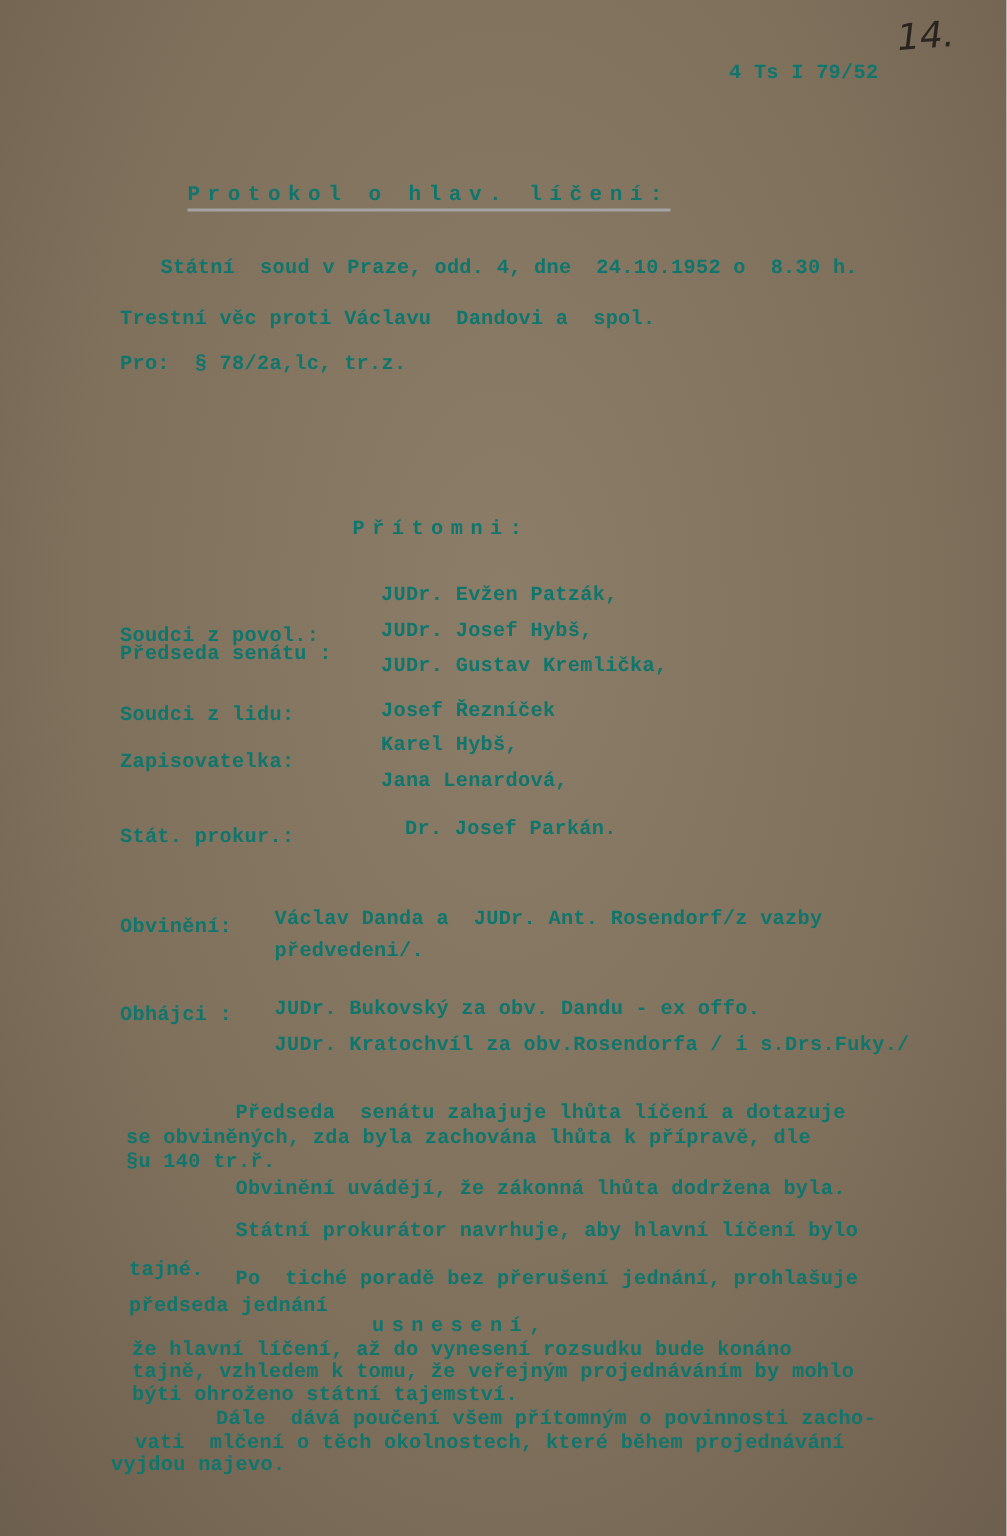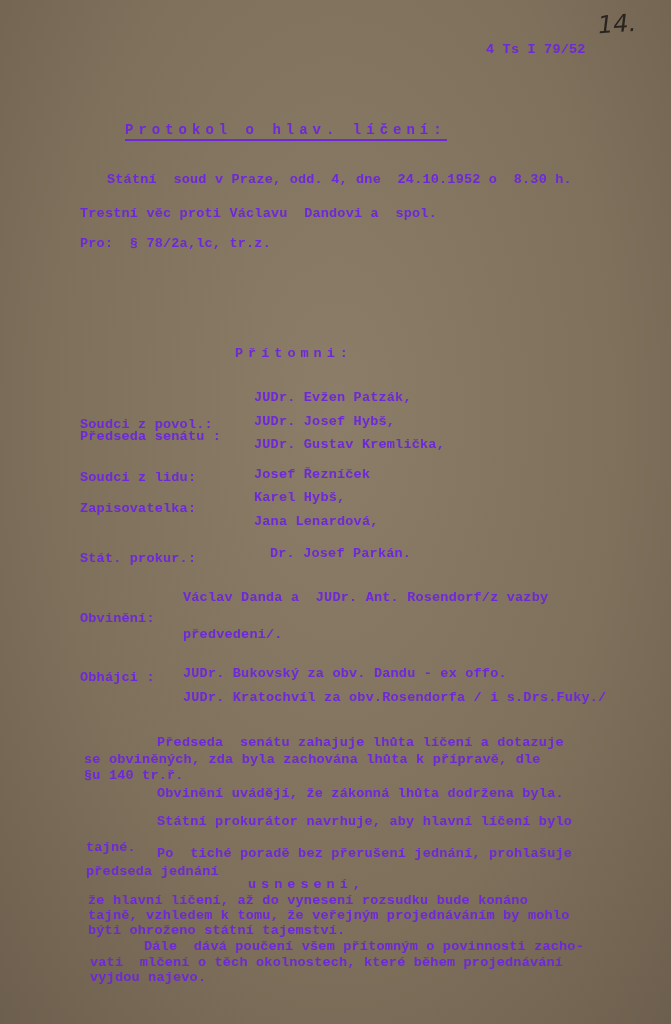--- a/index.html
+++ b/index.html
@@ -3,24 +3,24 @@
 <meta charset="utf-8">
 <style>
   html, body { margin:0; padding:0; }
   body {
     width:671px; height:1024px; overflow:hidden;
     background: radial-gradient(ellipse at 50% 40%, #8c7d68 0%, #7f705c 60%, #6d5f4d 100%);
     font-family: "Liberation Mono", "DejaVu Sans Mono", monospace;
     color:#2e2620;
     position:relative;
   }
-  .t { position:absolute; white-space:pre; font-size:13.5px; font-weight:bold; letter-spacing:0.2px; color:#6d28d9; }
+  .t { position:absolute; white-space:pre; font-size:13.5px; font-weight:bold; letter-spacing:0.2px; color:#0f766e; }
   .hand { position:absolute; left:598px; top:10px; font-family:"DejaVu Sans", sans-serif; font-size:24px; color:#2a2420; transform:rotate(-4deg); font-style:italic; }
   .spaced { letter-spacing:5px; }
-  .underline { border-bottom:2px solid #6d28d9; padding-bottom:1px; }
+  .underline { border-bottom:2px solid #a3a3a3; padding-bottom:1px; }
 </style>
 </head>
 <body>
 
 <div>
   <div class="hand">14.</div>
   <div class="t" style="left:486px; top:42px;">4 Ts I 79/52</div>
 
   <div class="t spaced underline" style="left:125px; top:122px; font-size:14px;">Protokol o hlav. líčení:</div>
 
@@ -41,35 +41,35 @@
   <div class="t" style="left:254px; top:467px;">Josef Řezníček</div>
   <div class="t" style="left:254px; top:490px;">Karel Hybš,</div>
 
   <div class="t" style="left:80px; top:501px;">Zapisovatelka:</div>
   <div class="t" style="left:254px; top:514px;">Jana Lenardová,</div>
 
   <div class="t" style="left:80px; top:551px;">Stát. prokur.:</div>
   <div class="t" style="left:254px; top:546px;margin-left:16px;">Dr. Josef Parkán.</div>
 
   <div class="t" style="left:80px; top:611px;">Obvinění:</div>
-  <div class="t" style="left:183px; top:590px;">Václav Danda a  JUDr. Ant. Rosendorf/z vazby</div>
+  <div class="t" style="left:183px; top:606px;">Václav Danda a  JUDr. Ant. Rosendorf/z vazby</div>
   <div class="t" style="left:183px; top:627px;">předvedeni/.</div>
 
   <div class="t" style="left:80px; top:670px;">Obhájci :</div>
   <div class="t" style="left:183px; top:666px;">JUDr. Bukovský za obv. Dandu - ex offo.</div>
   <div class="t" style="left:183px; top:690px;">JUDr. Kratochvíl za obv.Rosendorfa / i s.Drs.Fuky./</div>
 
   <div class="t" style="left:157px; top:735px;">Předseda  senátu zahajuje lhůta líčení a dotazuje</div>
   <div class="t" style="left:84px; top:752px;">se obviněných, zda byla zachována lhůta k přípravě, dle</div>
   <div class="t" style="left:84px; top:768px;">§u 140 tr.ř.</div>
   <div class="t" style="left:157px; top:786px;">Obvinění uvádějí, že zákonná lhůta dodržena byla.</div>
   <div class="t" style="left:157px; top:814px;">Státní prokurátor navrhuje, aby hlavní líčení bylo</div>
   <div class="t" style="left:86px; top:840px;">tajné.</div>
   <div class="t" style="left:157px; top:846px;">Po  tiché poradě bez přerušení jednání, prohlašuje</div>
   <div class="t" style="left:86px; top:864px;">předseda jednání</div>
   <div class="t spaced" style="left:248px; top:877px;">usnesení,</div>
   <div class="t" style="left:88px; top:893px;">že hlavní líčení, až do vynesení rozsudku bude konáno</div>
   <div class="t" style="left:88px; top:908px;">tajně, vzhledem k tomu, že veřejným projednáváním by mohlo</div>
   <div class="t" style="left:88px; top:923px;">býti ohroženo státní tajemství.</div>
   <div class="t" style="left:144px; top:939px;">Dále  dává poučení všem přítomným o povinnosti zacho-</div>
   <div class="t" style="left:90px; top:955px;">vati  mlčení o těch okolnostech, které během projednávání</div>
-  <div class="t" style="left:90px; top:970px;">vyjdou najevo.</div>
+  <div class="t" style="left:74px; top:970px;">vyjdou najevo.</div>
 </div>
 
 </body></html>

